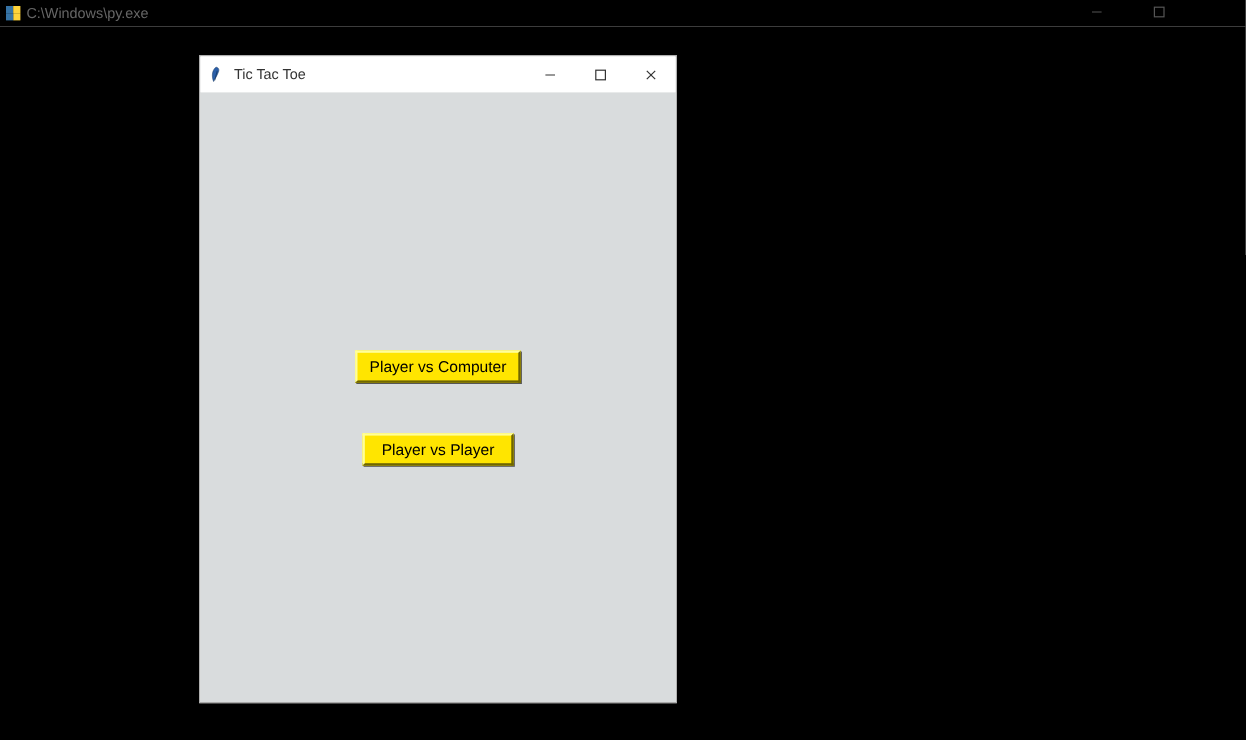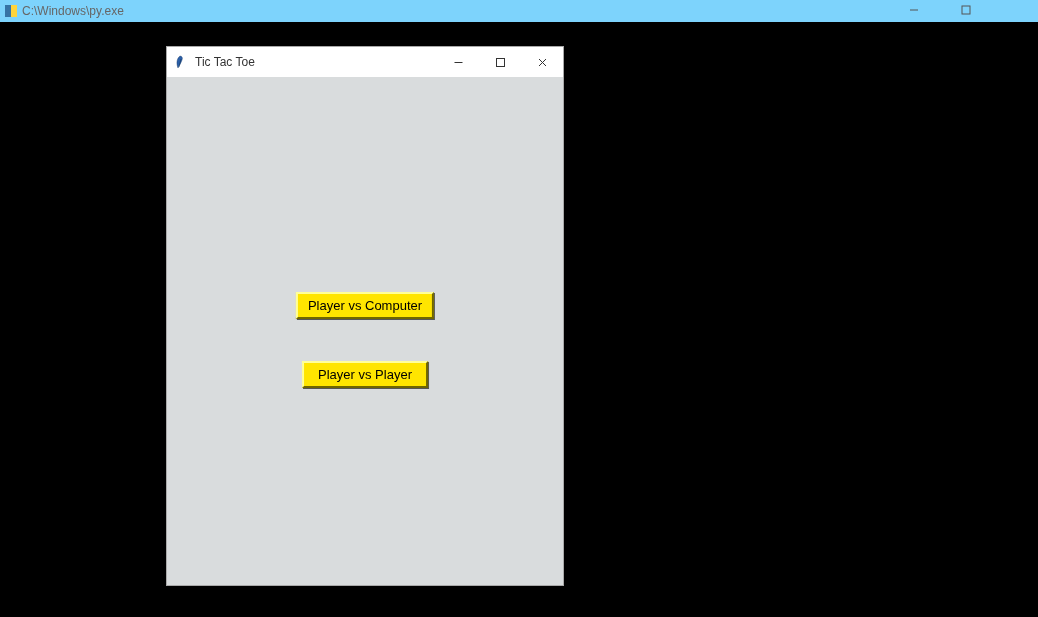--- a/index.html
+++ b/index.html
@@ -10,21 +10,21 @@
     body {
       width: 1038px;
       height: 617px;
       background: #fff;
       font-family: "Segoe UI", Tahoma, sans-serif;
       overflow: hidden;
     }
     
     .outer-titlebar {
       height: 22px;
-      background: #7dd3fc;
+      background: #000000;
       display: flex;
       align-items: center;
       padding: 0 4px;
       color: #666;
       font-size: 12px;
       position: relative;
     }
     .outer-titlebar .icon {
       width: 14px;
       height: 14px;

